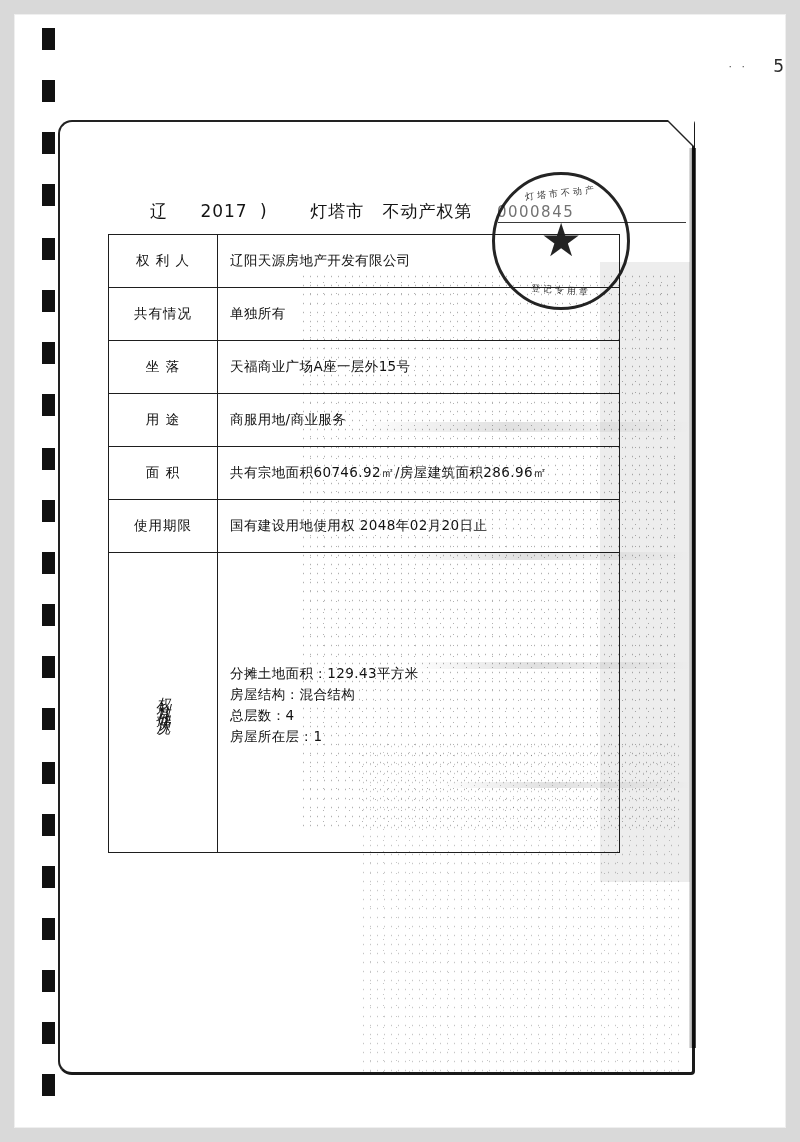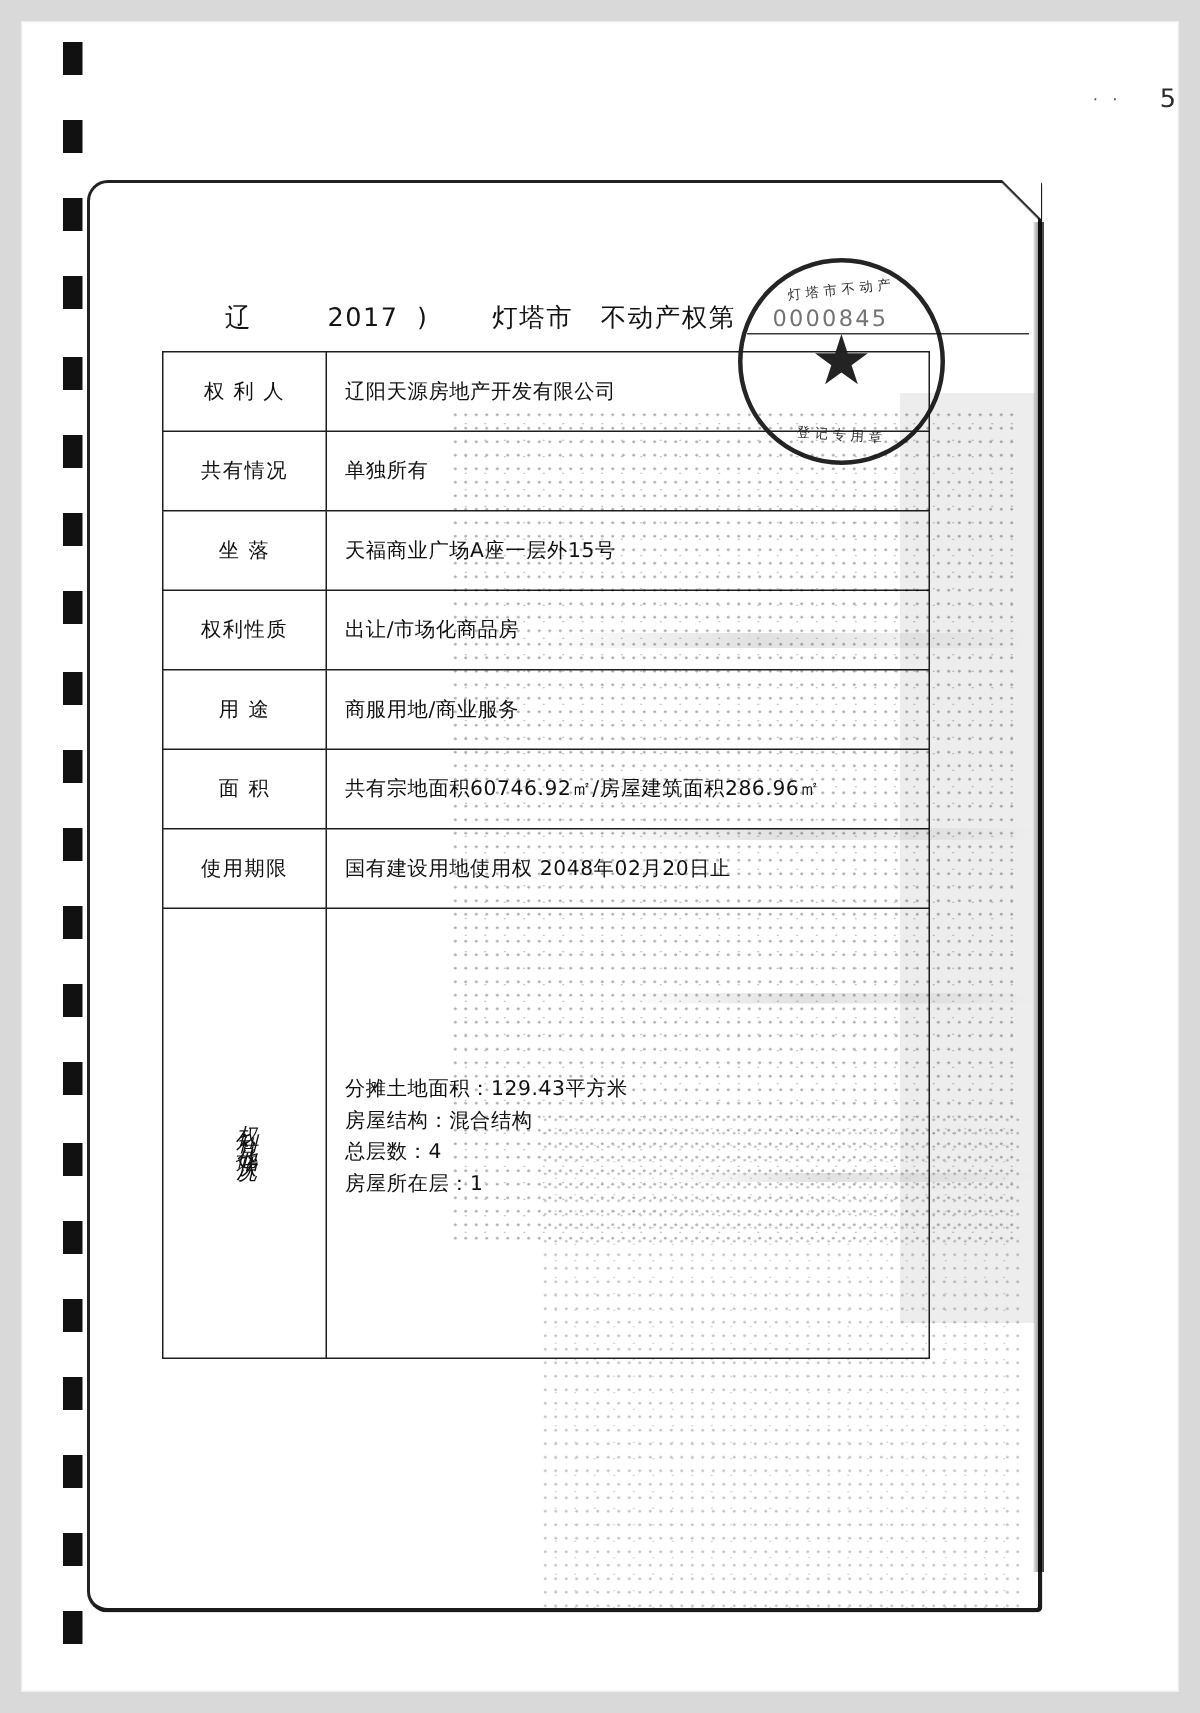--- a/index.html
+++ b/index.html
@@ -77,21 +77,21 @@
   .hdr {
     position: absolute;
     left: 90px; top: 78px;
     width: 520px;
     font-family: "DejaVu Sans", sans-serif;
     font-size: 17px;
     color: #141414;
     letter-spacing: 1px;
     white-space: nowrap;
   }
-  .hdr .sp1 { margin-left: 44px; }
+  .hdr .sp1 { margin-left: 26px; }
   .hdr .sp2 { margin-left: 6px; }
   .hdr .sp3 { margin-left: 36px; }
   .hdr .sp4 { margin-left: 12px; }
   .hdr .num {
     margin-left: 18px;
     letter-spacing: 1.5px;
     font-size: 15px;
     color: #737373;
   }
   .hdr-underline {
@@ -287,24 +287,20 @@
       </tr>
       <tr class="row-h">
         <td class="lbl">共有情况</td>
         <td class="val">单独所有</td>
       </tr>
       <tr class="row-h">
         <td class="lbl">坐    落</td>
         <td class="val">天福商业广场A座一层外15号</td>
       </tr>
       <tr class="row-h">
-        <td class="lbl">权利性质</td>
-        <td class="val">出让/市场化商品房</td>
-      </tr>
-      <tr class="row-h">
         <td class="lbl">用    途</td>
         <td class="val">商服用地/商业服务</td>
       </tr>
       <tr class="row-h">
         <td class="lbl">面    积</td>
         <td class="val">共有宗地面积60746.92㎡/房屋建筑面积286.96㎡</td>
       </tr>
       <tr class="row-h">
         <td class="lbl">使用期限</td>
         <td class="val">国有建设用地使用权 2048年02月20日止</td>

